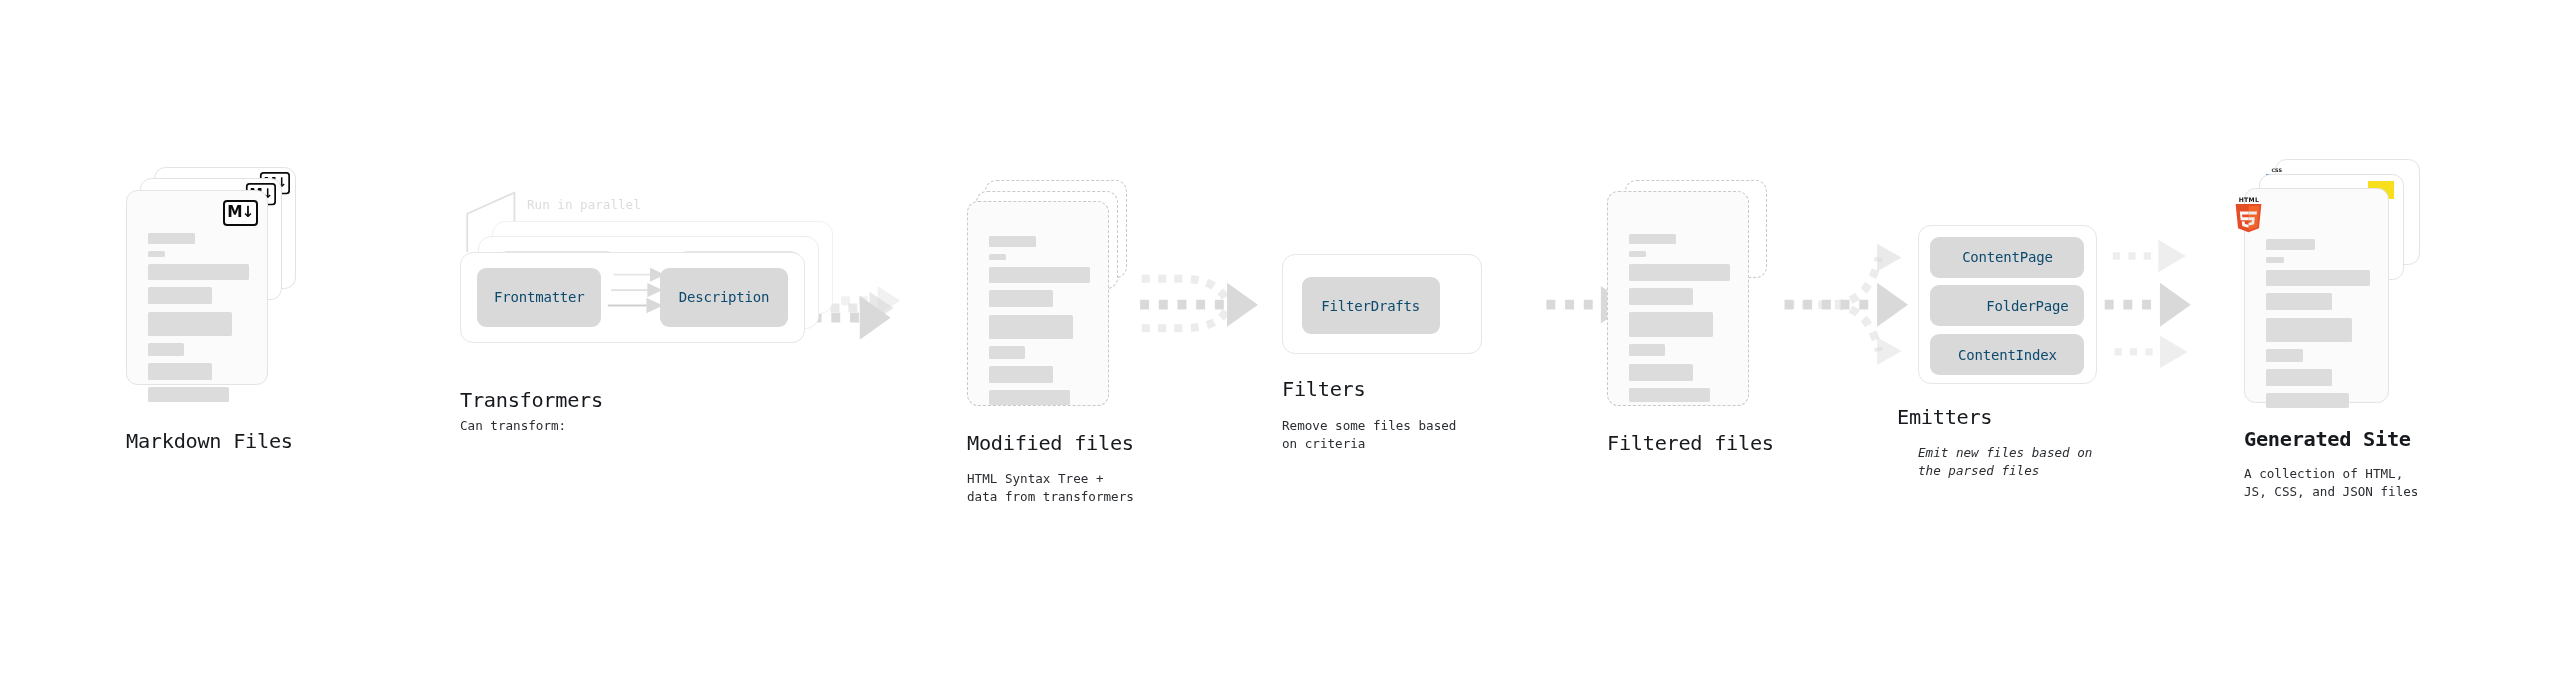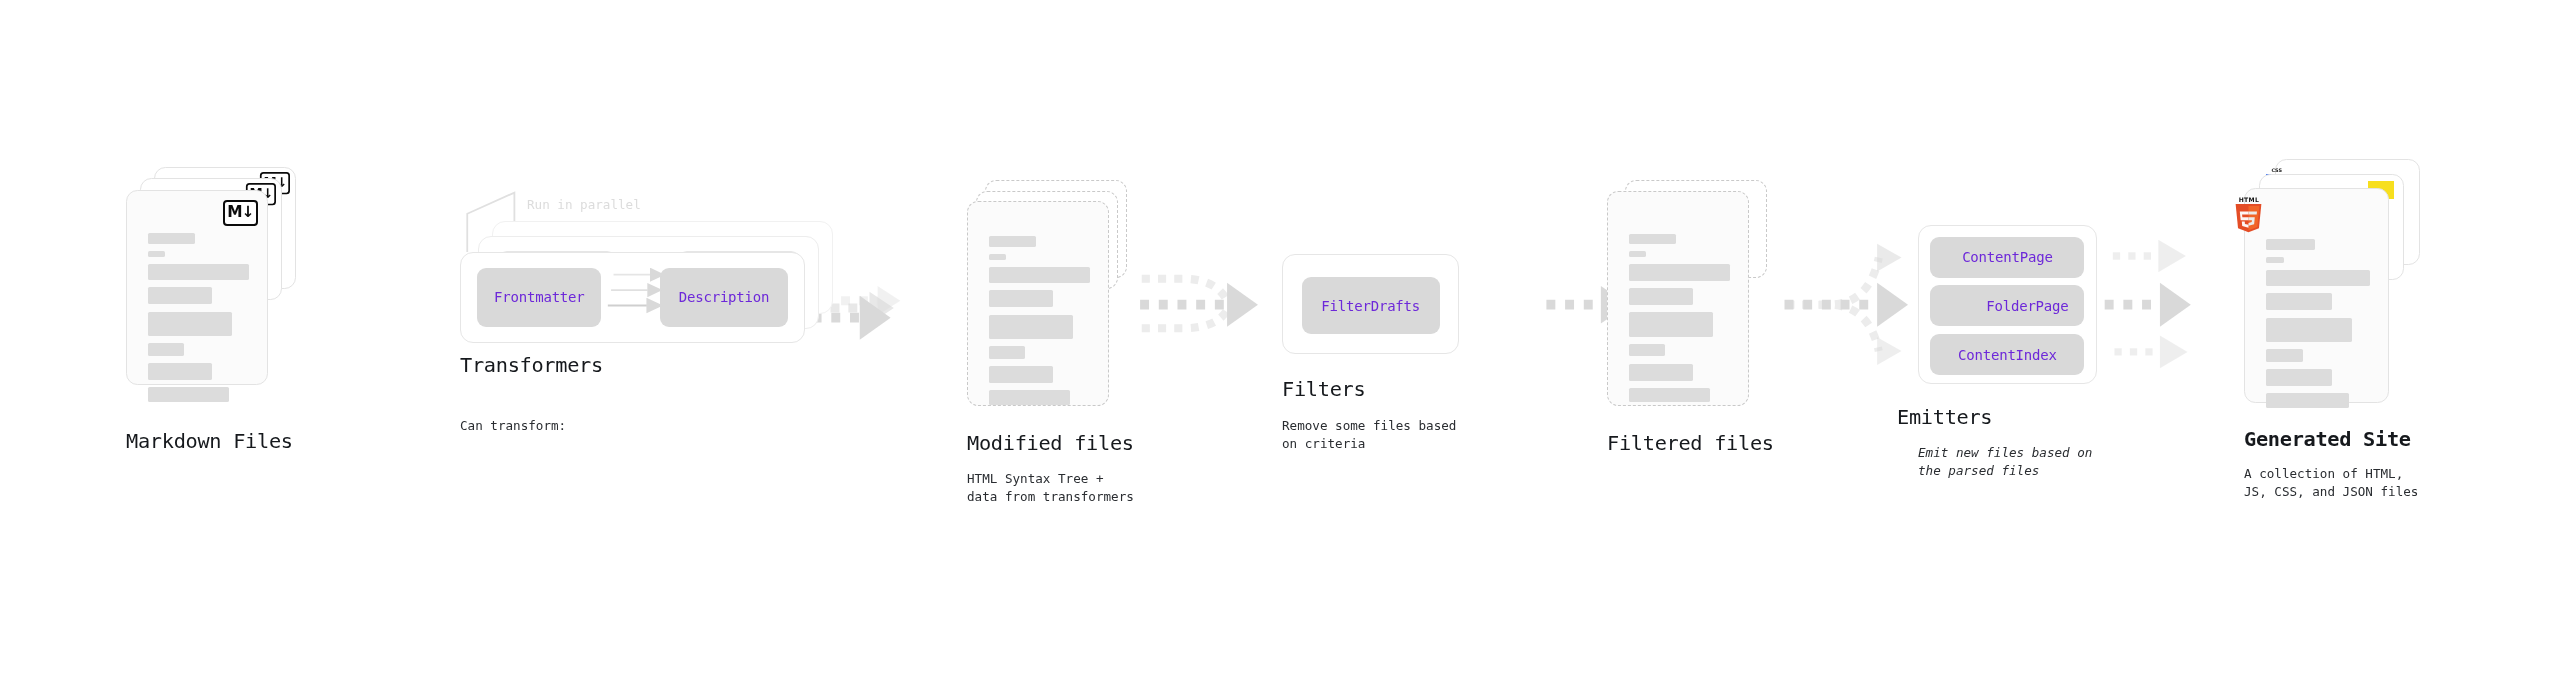--- a/index.html
+++ b/index.html
@@ -110,21 +110,21 @@
   }
   .chip {
     position: absolute;
     box-sizing: border-box;
     background: #d9d9d9;
     border-radius: 9px;
     display: flex;
     align-items: center;
     justify-content: center;
     font-size: 14px;
-    color: #6d28d9;
+    color: #0c4a6e;
     white-space: nowrap;
     letter-spacing: -0.2px;
   }
 
   
   .caption-title {
     position: absolute;
     font-size: 20.3px;
     letter-spacing: -0.3px;
     color: #16191d;
@@ -300,21 +300,21 @@
       </g>
       <g stroke="#e0e0e0" stroke-width="2.2" fill="none">
         <line x1="752" y1="357" x2="797" y2="357" marker-end="url(#ah)"></line>
       </g>
       <g stroke="#cfcfcf" stroke-width="2.4" fill="none">
         <line x1="748" y1="376" x2="796" y2="376" marker-end="url(#ah)"></line>
       </g>
     </svg>
   </div>
 
-  <div class="caption-title" style="left:460px; top:353px;">Transformers</div>
+  <div class="caption-title" style="left:460px; top:388px;">Transformers</div>
   <div class="caption-sub list" style="left:460px; top:417px; width:268px;">
     <div>Can transform:</div>
   </div>
 
   <div class="cardstack" style="left:967px; top:180px;">
     <div class="card dashed" style="left:18px; top:0px;  width:142px; height:98px; background:#ffffff;"></div>
     <div class="card dashed" style="left:9px; top:10.6px; width:142px; height:98px; background:#ffffff;"></div>
     <div class="card dashed" style="left:0px; top:21px; width:142px; height:205px;">
       <div class="card-lines" style="top:34px;">
         <div class="ln" style="width:47%; height:10.6px;"></div>
@@ -325,21 +325,21 @@
         <div class="ln" style="width:36%; height:12.2px;"></div>
         <div class="ln" style="width:63%; height:17px;"></div>
         <div class="ln" style="width:80%; height:14.6px;"></div>
       </div>
     </div>
   </div>
   <div class="caption-title" style="left:967px; top:431px;">Modified files</div>
   <div class="caption-sub" style="left:967px; top:470px; width:244px;">HTML Syntax Tree +
 data from transformers</div>
 
-  <div class="panel" style="left:1282px; top:254px; width:177px; height:100px;">
+  <div class="panel" style="left:1282px; top:254px; width:200px; height:100px;">
     <div class="chip" style="left:18.7px; top:22px; width:138px; height:57px;">FilterDrafts</div>
   </div>
   <div class="caption-title" style="left:1282px; top:377px;">Filters</div>
   <div class="caption-sub" style="left:1282px; top:417px; width:244px;">Remove some files based
 on criteria</div>
 
   <div class="cardstack" style="left:1607px; top:180px;">
     <div class="card dashed" style="left:18px; top:0px;  width:142px; height:98px; background:#ffffff;"></div>
     <div class="card dashed" style="left:0px;  top:10.6px; width:142px; height:215px;">
       <div class="card-lines" style="top:42px;">

